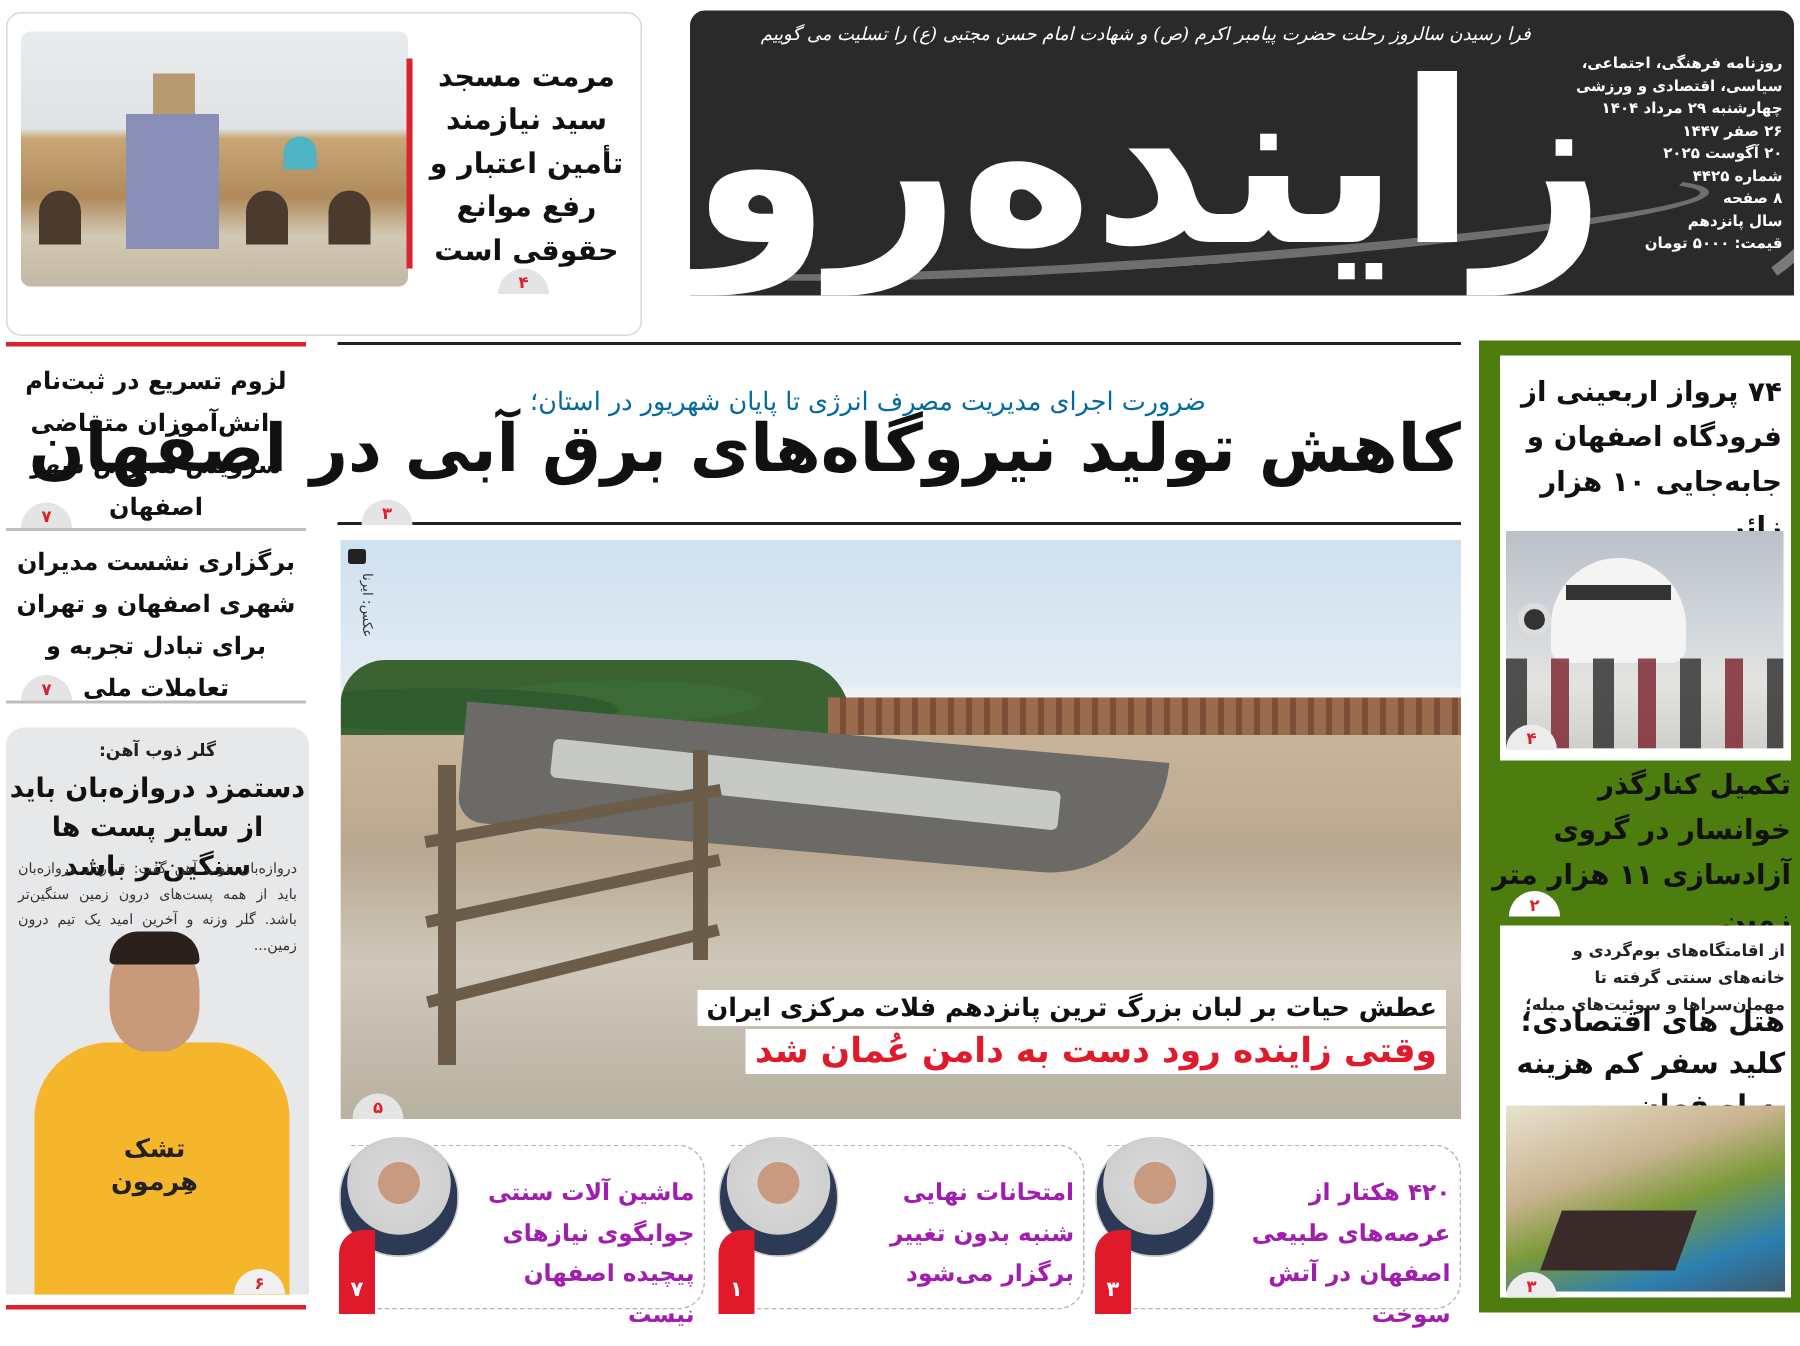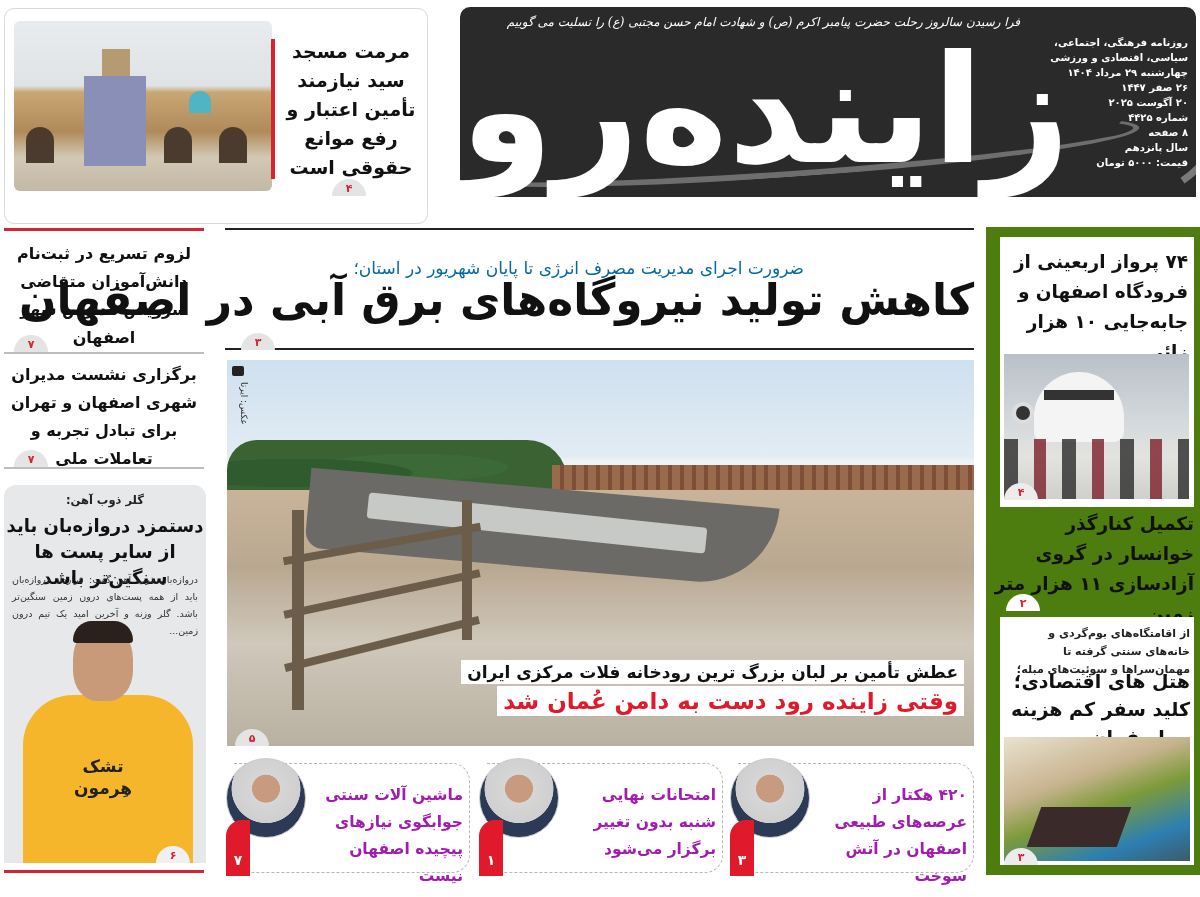--- a/index.html
+++ b/index.html
@@ -137,21 +137,21 @@
   <div class="fence">
     <i style="left:10px;top:10px;width:12px;height:200px"></i>
     <i style="left:180px;top:0;width:10px;height:140px"></i>
     <i style="left:0;top:40px;width:200px;height:8px;transform:rotate(-10deg)"></i>
     <i style="left:0;top:90px;width:200px;height:8px;transform:rotate(-12deg)"></i>
     <i style="left:0;top:140px;width:200px;height:8px;transform:rotate(-14deg)"></i>
   </div>
   <div class="camera-icon"></div>
   <div class="photo-credit" style="top:22px">عکس: ایرنا</div>
   <div class="photo-cap">
-    <div class="kicker">عطش تأمین بر لبان بزرگ ترین رودخانه فلات مرکزی ایران</div><br>
+    <div class="kicker">عطش حیات بر لبان بزرگ ترین پانزدهم فلات مرکزی ایران</div><br>
     <div class="title">وقتی زاینده رود دست به دامن عُمان شد</div>
   </div>
   <div class="pnum" style="left:8px; top:369px;">۵</div>
 </div>
 
 <div class="abs left-top-rule"></div>
 <div class="left-item" style="top:240px">لزوم تسریع در ثبت‌نام دانش‌آموزان متقاضی سرویس مدارس شهر اصفهان</div>
 <div class="pnum" style="left:14px; top:335px;">۷</div>
 <div class="left-sep" style="top:352px"></div>
 <div class="left-item" style="top:361px">برگزاری نشست مدیران شهری اصفهان و تهران برای تبادل تجربه و تعاملات ملی</div>

